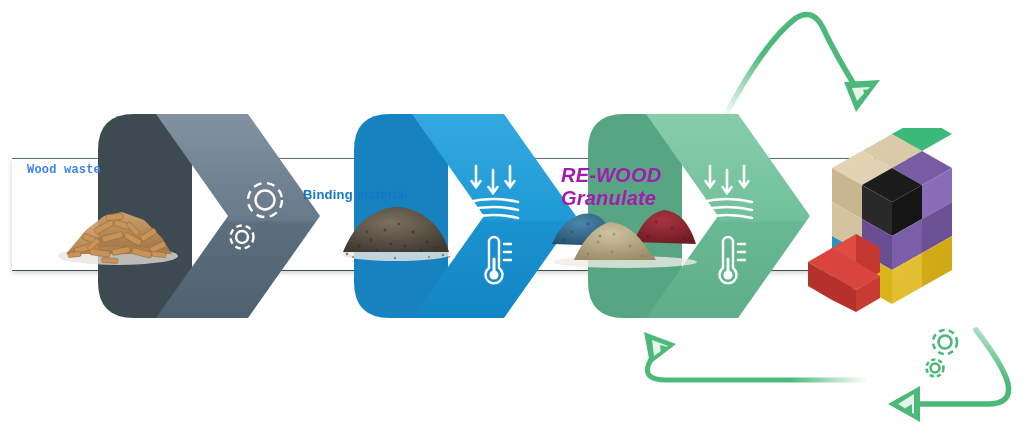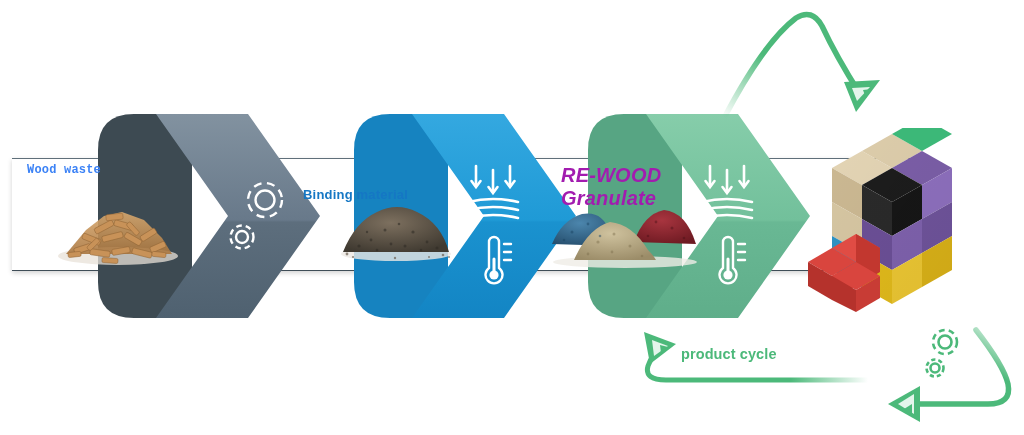--- a/index.html
+++ b/index.html
@@ -362,16 +362,15 @@
         </linearGradient>
       </defs>
       <path d="M238 50 H36 Q14 50 18 36 Q22 24 34 14" fill="none" stroke="url(#fadeBL)" stroke-width="5" stroke-linecap="round"></path>
       <polygon points="14,2 46,14 20,34" fill="#4cb97a"></polygon>
       <polygon points="22,10 38,16 24,26" fill="#ffffff" opacity=".85"></polygon>
       <polygon points="30,15 38,17 31,23" fill="#4cb97a"></polygon>
     </svg>
   </div>
 
   <div id="cycle-text">
-    <div>product cycle</div>
   </div>
 
 </div>
 
 </body></html>

